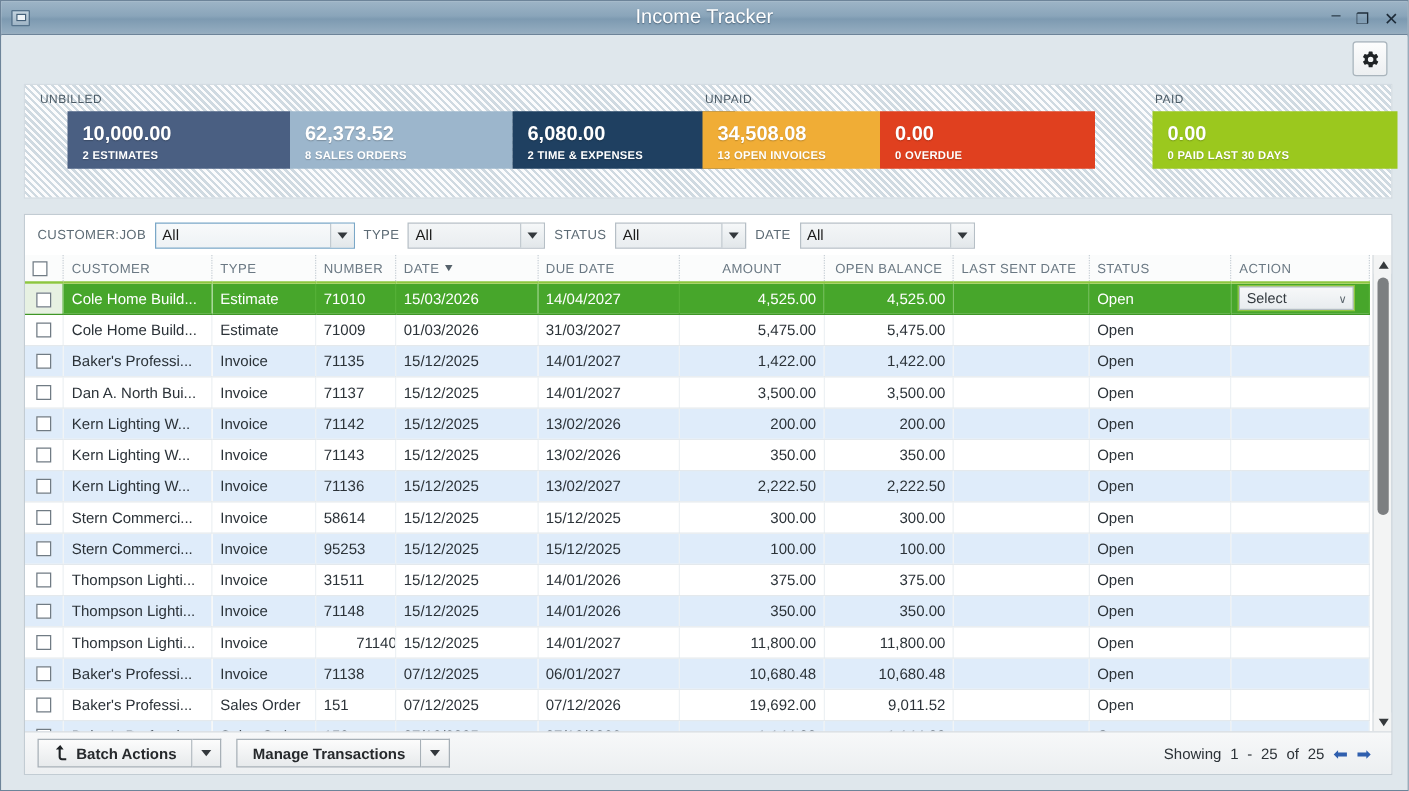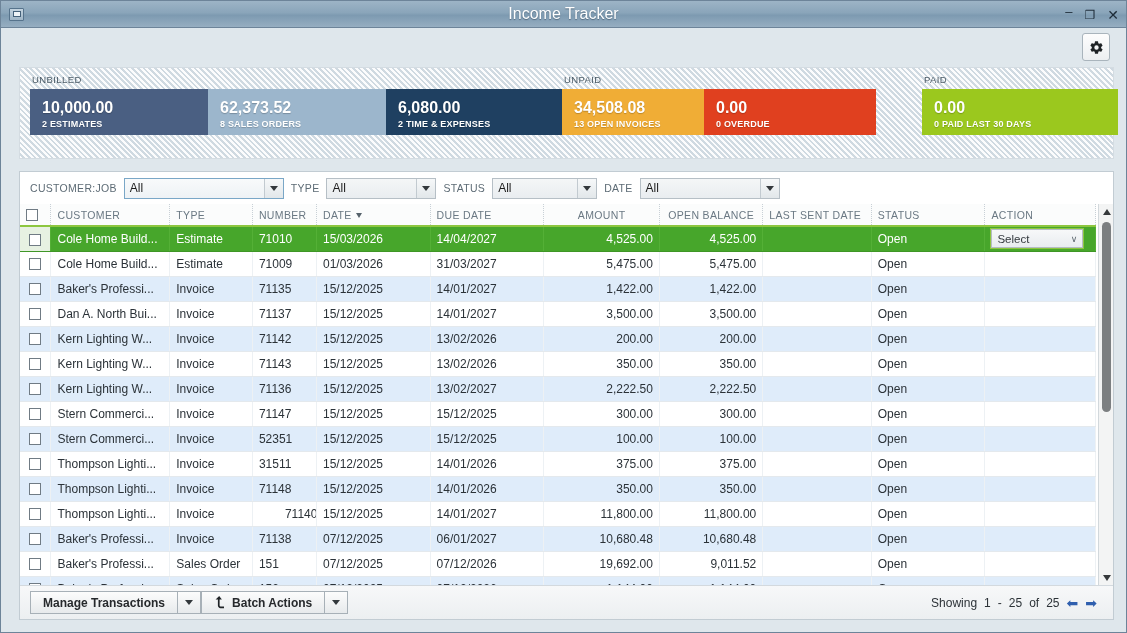--- a/index.html
+++ b/index.html
@@ -285,21 +285,21 @@
     <div id="gear-btn">
       <svg width="15" height="15" viewBox="0 0 24 24" aria-hidden="true">
         <path fill="#1f2326" d="M19.4 13c.04-.33.06-.66.06-1s-.02-.67-.06-1l2.1-1.63a.5.5 0 0 0 .12-.64l-2-3.46a.5.5 0 0 0-.6-.22l-2.48 1a7.3 7.3 0 0 0-1.73-1L14.5 2.4a.5.5 0 0 0-.5-.4h-4a.5.5 0 0 0-.5.4l-.37 2.65c-.62.25-1.2.59-1.73 1l-2.48-1a.5.5 0 0 0-.6.22l-2 3.46a.5.5 0 0 0 .12.64L4.54 11a8 8 0 0 0 0 2l-2.1 1.63a.5.5 0 0 0-.12.64l2 3.46c.13.22.39.31.6.22l2.48-1c.53.41 1.11.75 1.73 1l.37 2.65c.04.24.25.4.5.4h4c.25 0 .46-.16.5-.4l.37-2.65c.62-.25 1.2-.59 1.73-1l2.48 1c.21.09.47 0 .6-.22l2-3.46a.5.5 0 0 0-.12-.64L19.4 13zM12 15.5A3.5 3.5 0 1 1 15.5 12 3.5 3.5 0 0 1 12 15.5z"></path>
       </svg>
     </div>
 
     <div id="kpi-strip">
         <div class="kpi-group" style="left: 10px;">
           <div class="glabel">UNBILLED</div>
           <div class="kpi-row">
-            <div class="tile" style="background: rgb(74, 95, 130); width: 178px;">
+            <div class="tile" style="background: rgb(74, 95, 130); width: 178px; margin-left: 24px;">
               <div class="amt">10,000.00</div>
               <div class="sub">2 ESTIMATES</div>
             </div>
             <div class="tile" style="background: rgb(156, 182, 204); width: 178px;">
               <div class="amt">62,373.52</div>
               <div class="sub">8 SALES ORDERS</div>
             </div>
             <div class="tile" style="background: rgb(31, 64, 97); width: 178px;">
               <div class="amt">6,080.00</div>
               <div class="sub">2 TIME &amp; EXPENSES</div>
@@ -474,34 +474,34 @@
                 <td class="num" style="width: 112px;">2,222.50</td>
                 <td class="num" style="width: 100px;">2,222.50</td>
                 <td style="width: 105px;"></td>
                 <td style="width: 110px;">Open</td>
                 <td style="width: 107px;"></td>
               </tr>
               <tr class="plain">
                 <td class="cb"><span class="chk"></span></td>
                 <td style="width: 115px;">Stern Commerci...</td>
                 <td style="width: 80px;">Invoice</td>
-                <td style="width: 62px;">71147</td>
+                <td style="width: 62px;">58614</td>
                 <td style="width: 110px;">15/12/2025</td>
                 <td style="width: 110px;">15/12/2025</td>
                 <td class="num" style="width: 112px;">300.00</td>
                 <td class="num" style="width: 100px;">300.00</td>
                 <td style="width: 105px;"></td>
                 <td style="width: 110px;">Open</td>
                 <td style="width: 107px;"></td>
               </tr>
               <tr class="alt">
                 <td class="cb"><span class="chk"></span></td>
                 <td style="width: 115px;">Stern Commerci...</td>
                 <td style="width: 80px;">Invoice</td>
-                <td style="width: 62px;">52351</td>
+                <td style="width: 62px;">95253</td>
                 <td style="width: 110px;">15/12/2025</td>
                 <td style="width: 110px;">15/12/2025</td>
                 <td class="num" style="width: 112px;">100.00</td>
                 <td class="num" style="width: 100px;">100.00</td>
                 <td style="width: 105px;"></td>
                 <td style="width: 110px;">Open</td>
                 <td style="width: 107px;"></td>
               </tr>
               <tr class="plain">
                 <td class="cb"><span class="chk"></span></td>
@@ -589,35 +589,35 @@
               <i></i>
             </div>
           <div class="thumb"></div>
           <div class="btn dn">
               <i></i>
             </div>
         </div>
       </div>
 
       <div id="bottombar">
-        <div class="splitbtn">
-          <div class="main">
-            <span>Manage Transactions</span>
-          </div>
-          <div class="drop">
-              <i></i>
-            </div>
-        </div>
-
         <div class="splitbtn" style="margin-right:12px;">
           <div class="main">
             <svg width="11" height="13" viewBox="0 0 11 13" aria-hidden="true">
               <path fill="#1f2326" d="M5.2 0 1.6 3.5h2.3v6.1c0 1.4 1.1 2.6 2.6 2.6H10v-1.7H6.5c-.5 0-.9-.4-.9-.9V3.5h2.3z"></path>
             </svg>
             <span>Batch Actions</span>
+          </div>
+          <div class="drop">
+              <i></i>
+            </div>
+        </div>
+
+        <div class="splitbtn">
+          <div class="main">
+            <span>Manage Transactions</span>
           </div>
           <div class="drop">
               <i></i>
             </div>
         </div>
 
         <div id="pager">
           <span>Showing</span>
           <span>1</span>
           <span>-</span>

